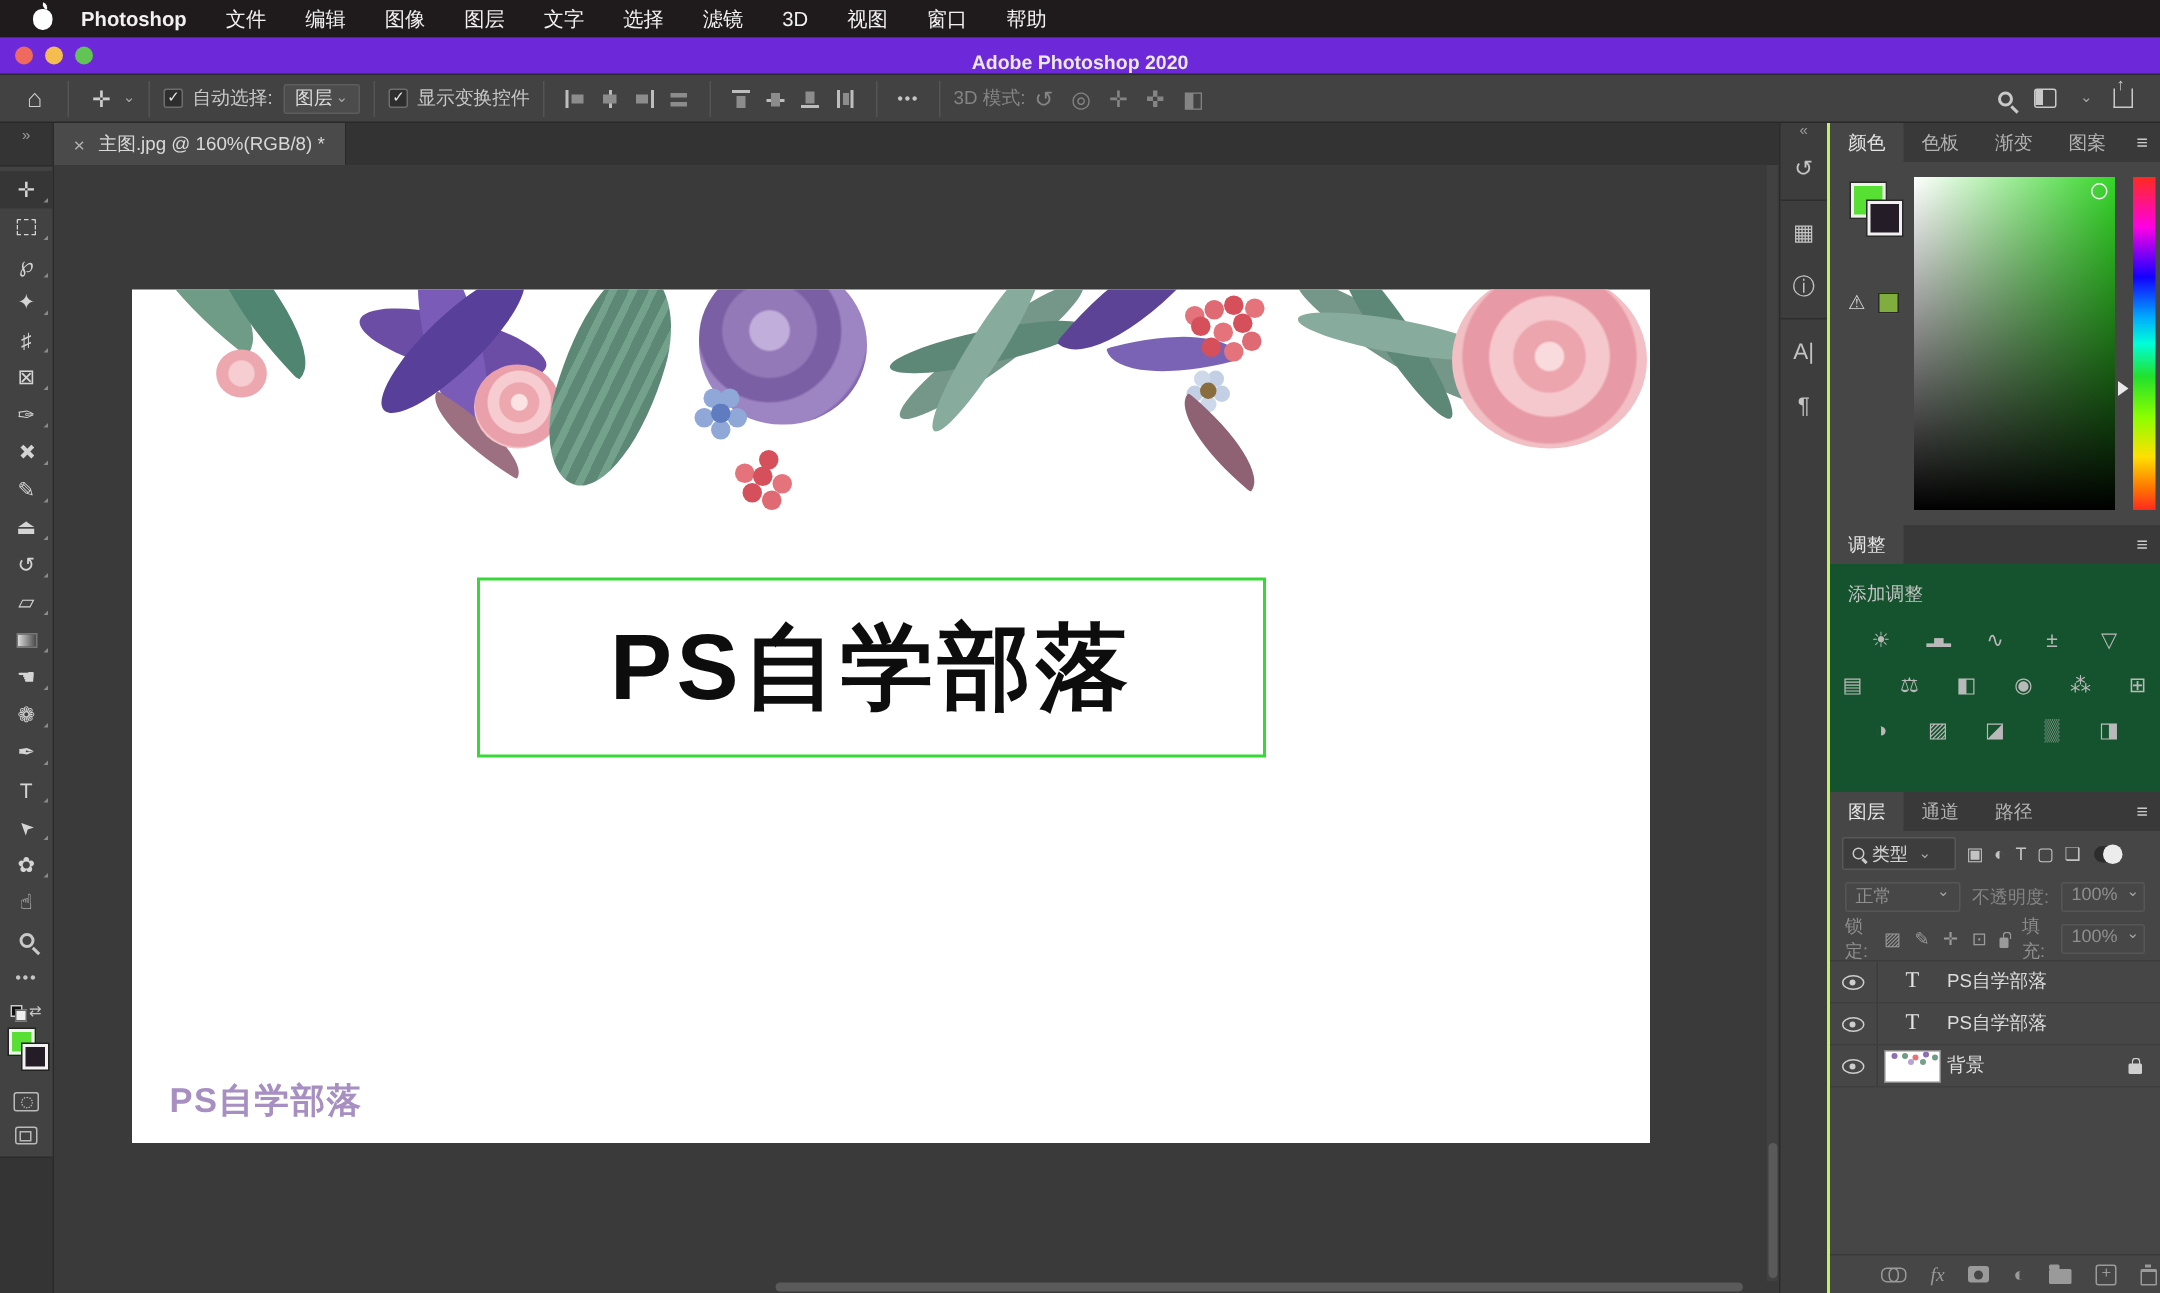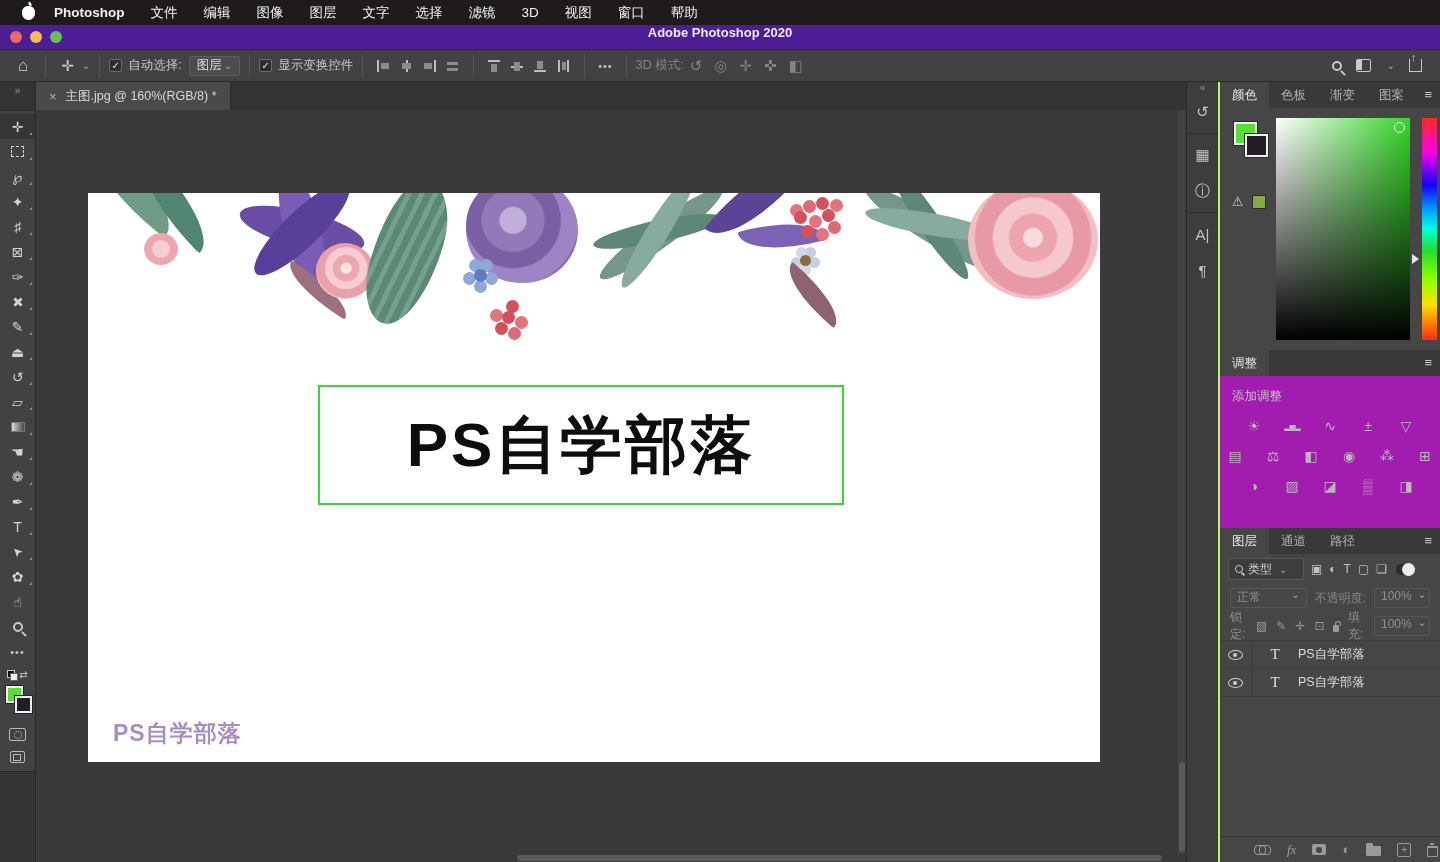--- a/index.html
+++ b/index.html
@@ -8,22 +8,22 @@
   
   .menubar{height:25px;background:#1f1b1d;display:flex;align-items:center;
     color:#f1f1f1;font-size:13.5px;padding:0 16px;gap:0}
   .menubar .mi{padding:0 13px;line-height:25px}
   .menubar .app{font-weight:bold;padding:0 13px}
   .apple{width:13px;height:14px;background:#fff;border-radius:45% 45% 48% 48%;
     position:relative;margin:0 6px}
   .apple::before{content:"";position:absolute;top:-4px;left:6px;width:4px;height:4px;
     background:#fff;border-radius:0 100% 0 100%;transform:rotate(20deg)}
   
-  .titlebar{height:25px;background:#4c1d95;border-bottom:1px solid #2b2b2b;
-    display:flex;align-items:flex-start;justify-content:center;position:relative;
+  .titlebar{height:25px;background:#6d28d9;border-bottom:1px solid #2b2b2b;
+    display:flex;align-items:flex-end;justify-content:center;position:relative;
     color:#e9e9e9;font-weight:bold;font-size:13px}
   .traffic{position:absolute;left:10px;top:6px;display:flex;gap:8px}
   .dot{width:12px;height:12px;border-radius:50%}
   .dot.r{background:#ee6a5f}.dot.y{background:#f5bd4f}.dot.g{background:#61c454}
   
   .optionsbar{height:32px;background:#424242;border-bottom:1px solid #292929;
     display:flex;align-items:center;font-size:12.5px;color:#cfcfcf;padding:0 10px}
   .ob-sep{width:1px;height:24px;background:#545454;margin:0 9px;flex:none}
   .ob-ic{color:#cdcdcd;font-size:15px;padding:0 6px}
   .home{font-size:17px;padding:0 8px}
@@ -163,21 +163,21 @@
   .pc-bg{position:absolute;left:25px;top:26px;width:23px;height:23px;background:#241d28;border:2px solid #f0f0f0;box-shadow:0 0 0 1px #2a2a2a}
   .pc-warn{position:absolute;left:12px;top:86px;color:#d8d8d8;font-size:13px}
   .pc-swatch{position:absolute;left:32px;top:87px;width:14px;height:14px;border:1px solid #2a2a2a}
   .satbox{position:absolute;left:56px;top:10px;width:134px;height:222px;
     background:linear-gradient(to top,#000,rgba(0,0,0,0)),linear-gradient(to right,#fff,#35d628)}
   .satmark{position:absolute;left:174px;top:14px;width:11px;height:11px;border:1.5px solid #f5f5f5;border-radius:50%}
   .huebar{position:absolute;left:202px;top:10px;width:15px;height:222px;
     background:linear-gradient(to bottom,#ff2a1f 0%,#ff00e4 15%,#1400ff 30%,#00a8ff 42%,#00ffd9 50%,#22e02b 60%,#8aff00 72%,#ffe000 84%,#ff7a00 93%,#ff2a1f 100%)}
   .huemark{position:absolute;left:192px;top:146px;width:0;height:0;
     border-top:5px solid transparent;border-bottom:5px solid transparent;border-left:7px solid #e8e8e8}
-  .panel-adj{height:178px;flex:none;background:#a21caf}
+  .panel-adj{height:178px;flex:none;background:#14532d}
   .adj-label{color:#c3c3c3;font-size:12.5px;padding:12px 0 6px 12px}
   .adj-row{display:flex;justify-content:center;gap:14px;padding:5px 0}
   .adj-ic{width:24px;height:20px;display:flex;align-items:center;justify-content:center;
     color:#b9b9b9;font-size:14px;white-space:nowrap;overflow:hidden}
   .adj-ic.small{font-size:8px;letter-spacing:-1px}
   .panel-layers{flex:1;background:#464646;display:flex;flex-direction:column;min-height:0}
   .flt-row{height:30px;display:flex;align-items:center;padding:0 8px;gap:7px;flex:none}
   .searchdd{display:flex;align-items:center;gap:5px;border:1px solid #585858;background:#3d3d3d;
     height:22px;padding:0 6px;border-radius:2px;color:#d5d5d5;font-size:12px;width:76px}
   .mag.sm{width:8px;height:8px;border-width:1.5px}.mag.sm::after{height:4px;left:6px;top:6px}
@@ -546,20 +546,30 @@
         </div>
         <div class="lrow">
           <span class="lr-eye">
               <span class="eye"></span>
             </span>
           <span class="lr-thumb">
               <span class="tthumb">T</span>
             </span>
           <span>PS自学部落</span>
         </div>
+        <div class="lrow">
+          <span class="lr-eye">
+              <span class="eye"></span>
+            </span>
+          <span class="lr-thumb">
+              <span class="bgthumb"></span>
+            </span>
+          <span>背景</span>
+          <span class="lr-lock padlock lt"></span>
+        </div>
       </div>
       <div class="lfooter">
         <span class="lk"></span>
         <span class="fx">fx</span>
         <span class="mk"></span>
         <span class="halfc">◐</span>
         <span class="fo"></span>
         <span class="nl">
             <span>+</span>
           </span>

